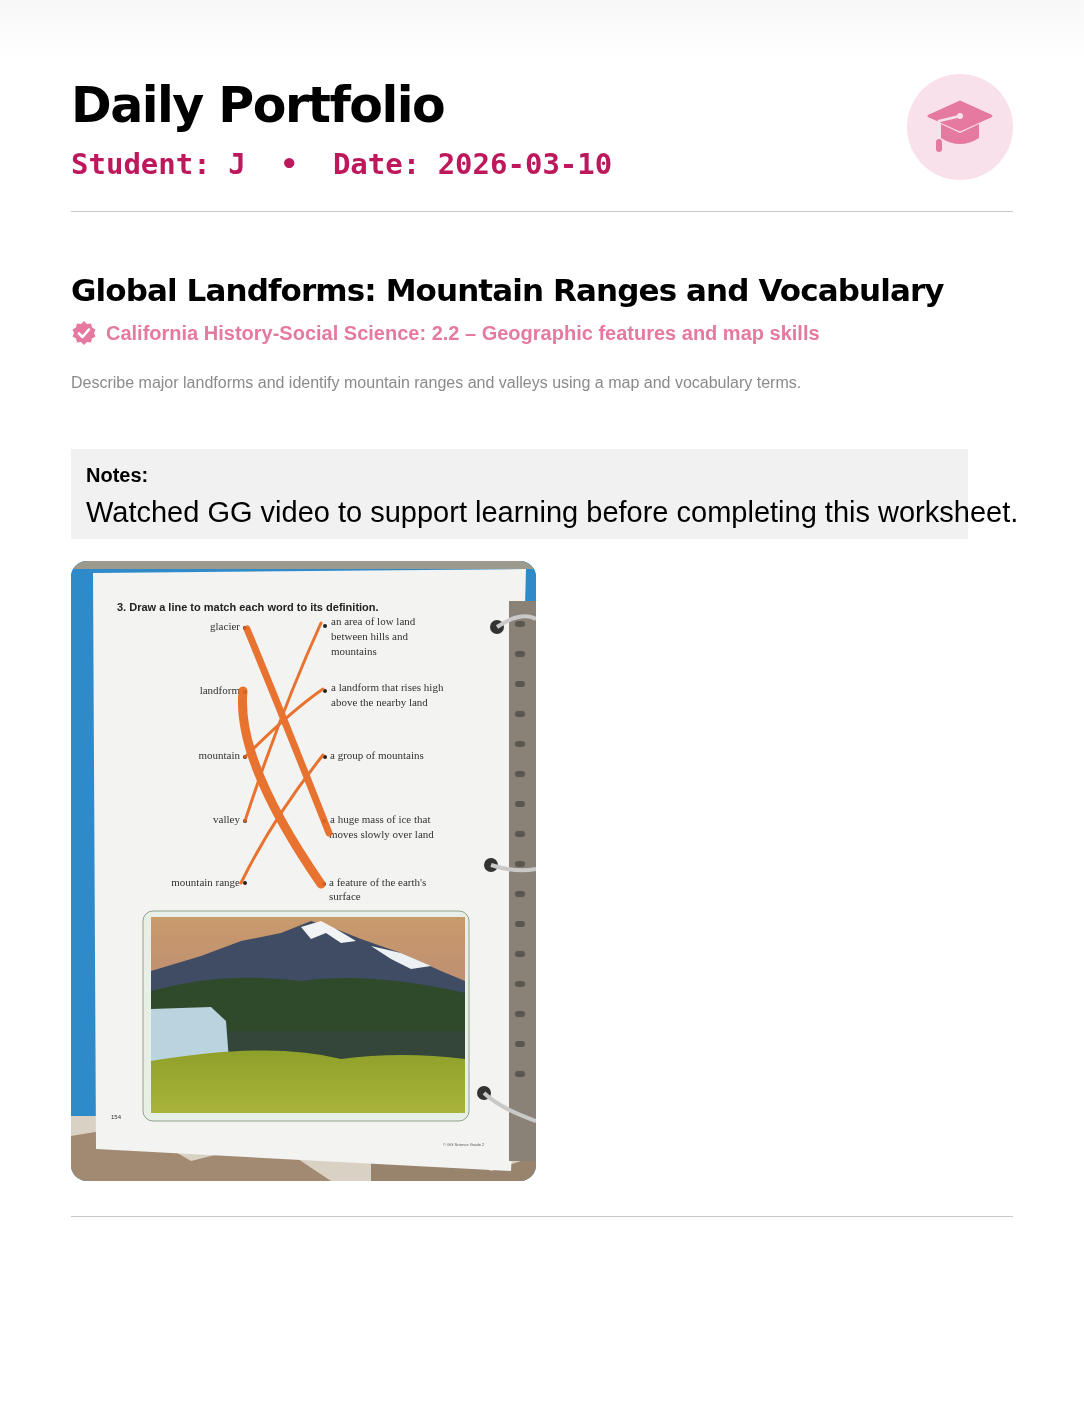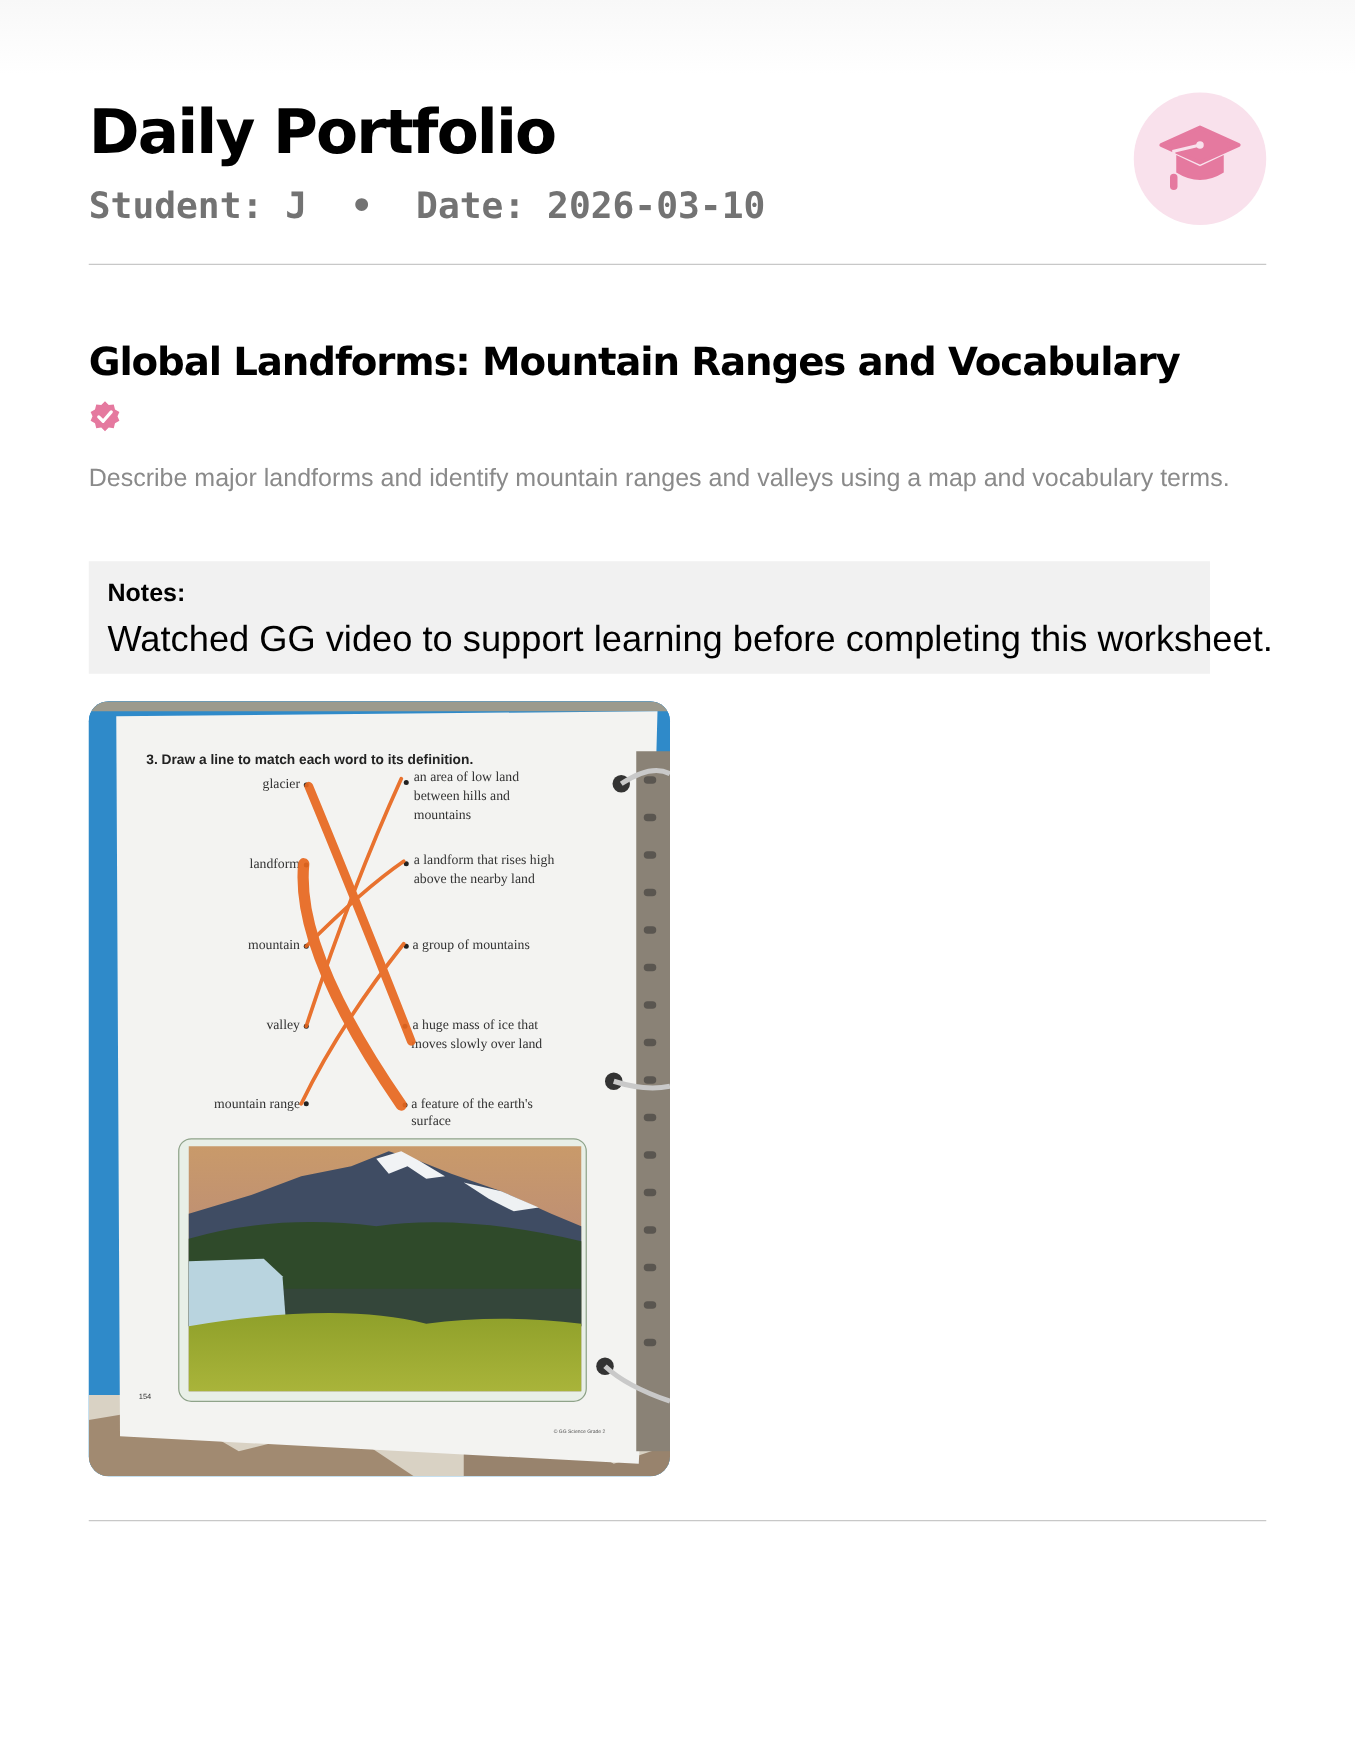--- a/index.html
+++ b/index.html
@@ -16,41 +16,41 @@
   .page { position: absolute; left: 71px; top: 0; width: 942px; }
   .header { position: absolute; left: 0; top: 74px; width: 942px; height: 138px; text-align: center; }
   .title {
     position: absolute; left: 0; top: 2px; margin: 0;
     font-family: "DejaVu Sans", sans-serif; font-weight: bold;
     font-size: 49px; letter-spacing: -1.5px; color: #000; line-height: 60px;
   }
   .meta {
     position: absolute; left: 0; top: 72px;
     font-family: "DejaVu Sans Mono", monospace; font-weight: bold;
-    font-size: 29px; color: #737373; white-space: pre; line-height: 36px;
+    font-size: 29px; color: #be185d; white-space: pre; line-height: 36px;
   }
   .avatar {
     position: absolute; left: 836px; top: 0px; width: 106px; height: 106px;
     border-radius: 50%; background: #f9e1ec;
     display: flex; align-items: center; justify-content: center;
   }
   .divider { position: absolute; left: 0; width: 942px; height: 1px; background: #c8c8c8; }
   .lesson-title {
     position: absolute; left: 0; top: 270px; margin: 0;
     font-family: "DejaVu Sans", sans-serif; font-weight: bold;
     font-size: 31px; letter-spacing: -0.9px; color: #000; line-height: 40px; white-space: nowrap; text-align: center;
   }
   .standard {
     position: absolute; left: 0; top: 320px; display: flex; align-items: center;
     font-weight: bold; font-size: 20px; color: #e5799f; white-space: nowrap;
   }
   .standard .badge { width: 26px; height: 26px; margin-right: 9px; }
   .description {
     position: absolute; left: 0; top: 368px; width: 920px;
-    font-size: 20px; line-height: 30px; color: #8a8a8a;
+    font-size: 16px; line-height: 30px; color: #8a8a8a;
   }
   .notes {
     position: absolute; left: 0; top: 449px; width: 897px; height: 90px;
     background: #f1f1f1; border-radius: 0;
   }
   .notes-label { position: absolute; left: 15px; top: 15px; font-weight: bold; font-size: 20px; color: #000; }
   .notes-text { position: absolute; left: 15px; top: 47px; font-size: 29px; color: #000; white-space: nowrap; }
   .photo {
     position: absolute; left: 0; top: 561px; width: 465px; height: 620px;
     border-radius: 16px; overflow: hidden; background: #2f8ac9;
@@ -80,20 +80,21 @@
 
   <div class="divider" style="top:211px"></div>
 
   <h2 class="lesson-title">Global Landforms: Mountain Ranges and Vocabulary</h2>
 
   <div class="standard">
     <svg class="badge" viewBox="0 0 26 26">
       <path d="M13 1 L16 4 L20 3.5 L21 7.5 L24.5 9.5 L23 13 L24.5 16.5 L21 18.5 L20 22.5 L16 22 L13 25 L10 22 L6 22.5 L5 18.5 L1.5 16.5 L3 13 L1.5 9.5 L5 7.5 L6 3.5 L10 4 Z" fill="#e5799f"></path>
       <path d="M8 13.5 L11.5 17 L18 9.5" fill="none" stroke="#ffffff" stroke-width="2.6" stroke-linecap="round" stroke-linejoin="round"></path>
     </svg>
+    <span>California History-Social Science: 2.2 – Geographic features and map skills</span>
   </div>
 
   <div class="description">Describe major landforms and identify mountain ranges and valleys using a map and vocabulary terms.</div>
 
   <div class="notes">
     <div class="notes-label">Notes:</div>
     <div class="notes-text">Watched GG video to support learning before completing this worksheet.</div>
   </div>
 
   <div class="photo">

